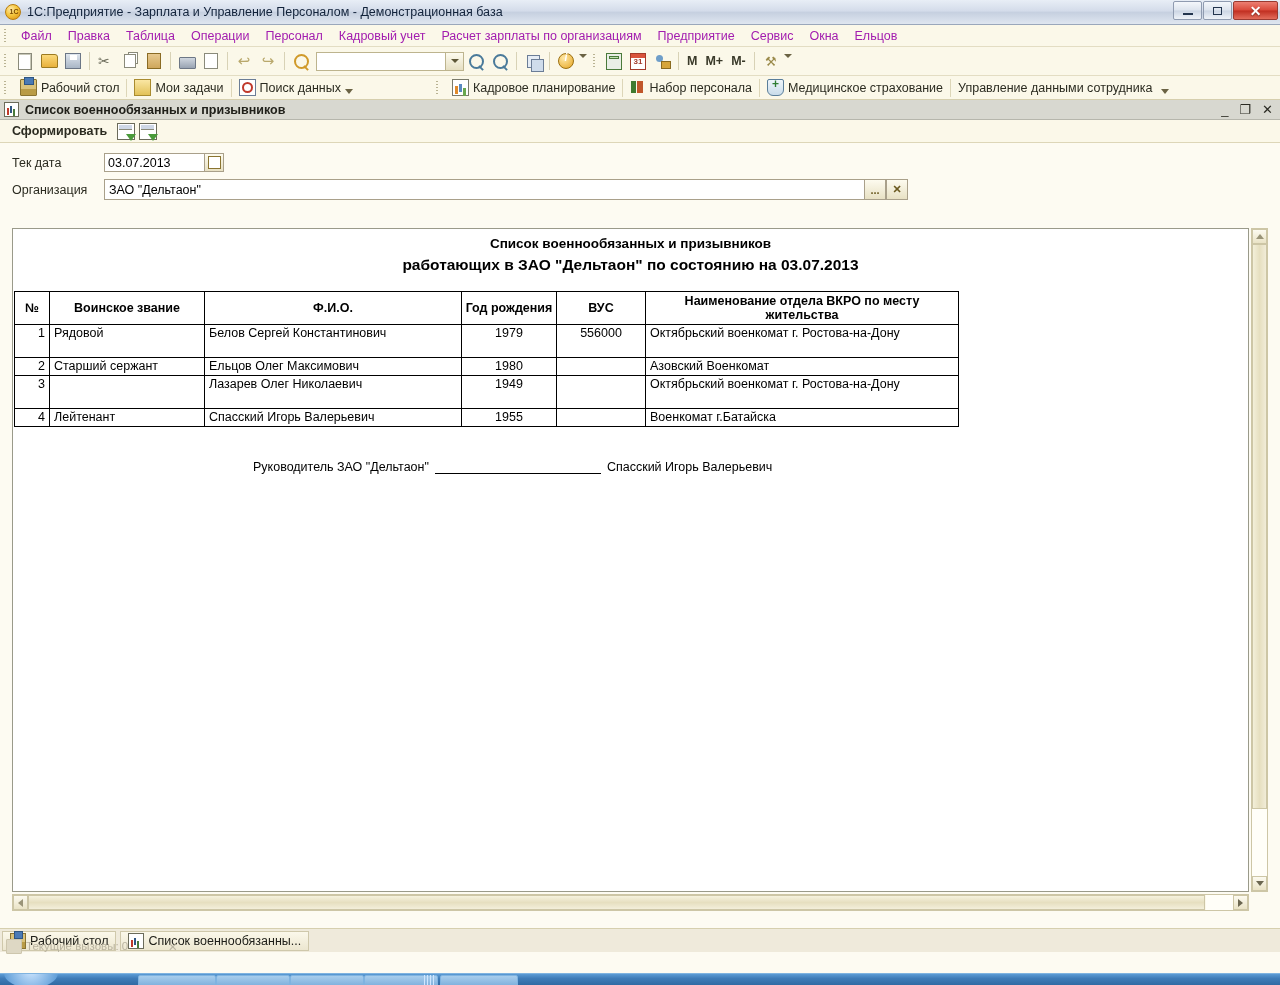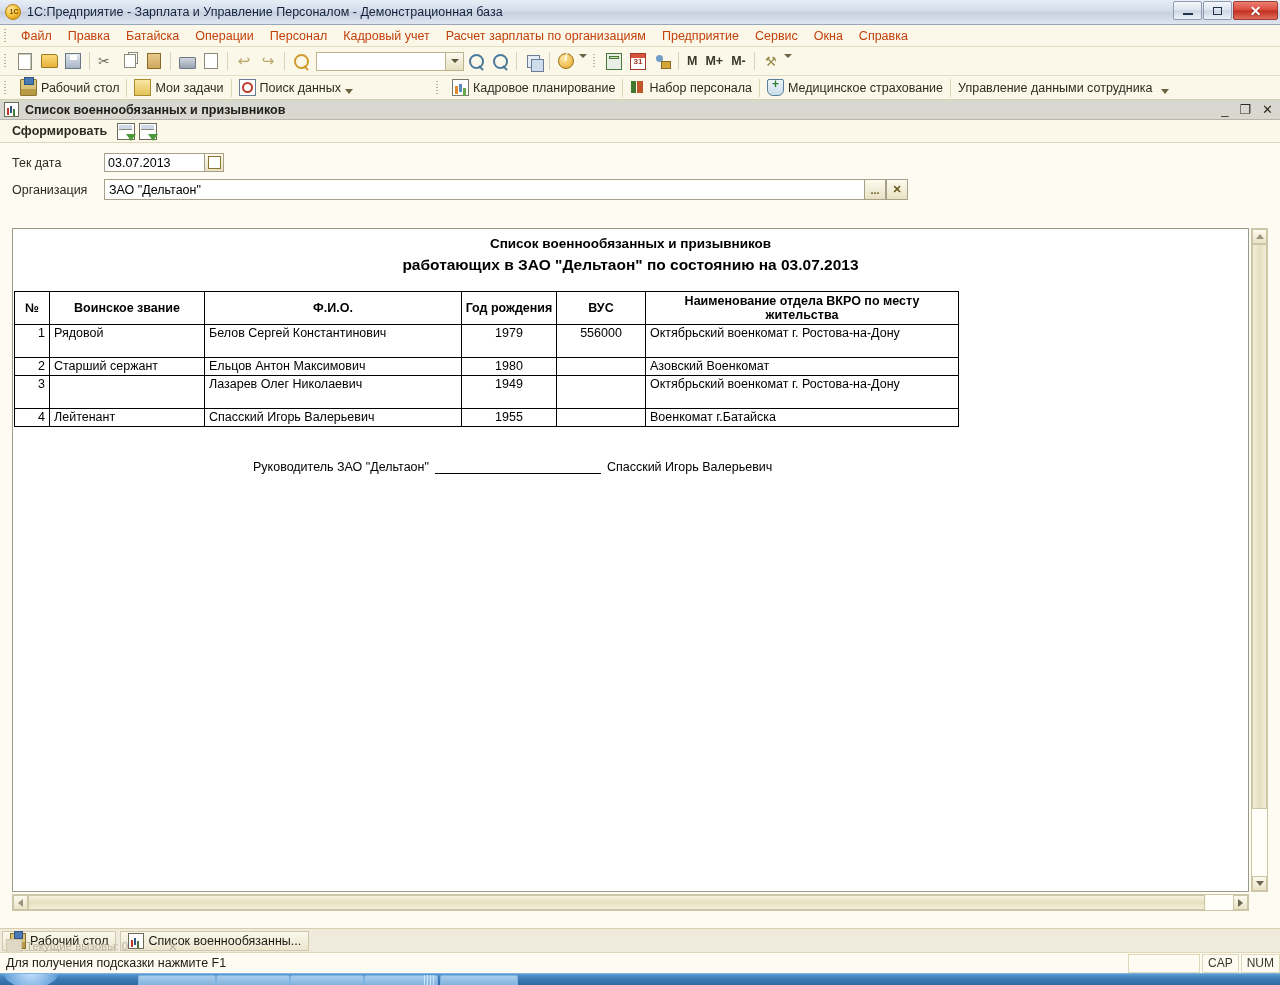--- a/index.html
+++ b/index.html
@@ -57,21 +57,21 @@
 
   
   .menubar {
     position: absolute; left: 0; top: 25px; width: 1280px; height: 22px;
     background: #fbf8e9; border-bottom: 1px solid #e3ddc3;
     display: flex; align-items: center; box-sizing: border-box;
   }
   .grip { width: 8px; height: 16px; margin: 0 3px 0 2px;
     background-image: repeating-linear-gradient(to bottom, #b9b393 0 1px, transparent 1px 3px);
     background-size: 2px 100%; background-repeat: no-repeat; background-position: 2px 1px; }
-  .menu-item { padding: 18px 8px; color: #c2410c; font-size: 12.5px; white-space: nowrap; cursor: default; }
+  .menu-item { padding: 18px 8px; color: #a21caf; font-size: 12.5px; white-space: nowrap; cursor: default; }
 
   
   .toolbar {
     position: absolute; left: 0; top: 47px; width: 1280px; height: 29px;
     background: #fbf8e9; border-bottom: 1px solid #e3ddc3;
     display: flex; align-items: center; box-sizing: border-box;
   }
   .tb-btn { width: 22px; height: 22px; margin: 0 1px; position: relative;
     display: flex; align-items: center; justify-content: center; border-radius: 2px; }
   .tb-sep { width: 1px; height: 18px; background: #d8d2b6; margin: 0 4px; }
@@ -364,29 +364,29 @@
       <div class="win-btn close">
         <div class="g">✕</div>
       </div>
     </div>
   </div>
 
   <div class="menubar">
     <div class="grip"></div>
     <div class="menu-item">Файл</div>
     <div class="menu-item">Правка</div>
-    <div class="menu-item">Батайска</div>
+    <div class="menu-item">Таблица</div>
     <div class="menu-item">Операции</div>
     <div class="menu-item">Персонал</div>
     <div class="menu-item">Кадровый учет</div>
     <div class="menu-item">Расчет зарплаты по организациям</div>
     <div class="menu-item">Предприятие</div>
     <div class="menu-item">Сервис</div>
     <div class="menu-item">Окна</div>
-    <div class="menu-item">Справка</div>
+    <div class="menu-item">Ельцов</div>
   </div>
 
   <div class="toolbar">
     <div class="grip"></div>
     <div class="tb-btn">
         <span class="ic ic-doc"></span>
       </div>
     <div class="tb-btn">
         <span class="ic ic-open"></span>
       </div>
@@ -563,21 +563,21 @@
               <td class="c-num">1</td>
               <td class="c-rank">Рядовой</td>
               <td class="c-fio">Белов Сергей Константинович</td>
               <td class="c-year">1979</td>
               <td class="c-vus">556000</td>
               <td class="c-dept">Октябрьский военкомат г. Ростова-на-Дону</td>
             </tr>
             <tr class="row-short">
               <td class="c-num">2</td>
               <td class="c-rank">Старший сержант</td>
-              <td class="c-fio">Ельцов Антон Максимович</td>
+              <td class="c-fio">Ельцов Олег Максимович</td>
               <td class="c-year">1980</td>
               <td class="c-vus"></td>
               <td class="c-dept">Азовский Военкомат</td>
             </tr>
             <tr class="row-tall">
               <td class="c-num">3</td>
               <td class="c-rank"></td>
               <td class="c-fio">Лазарев Олег Николаевич</td>
               <td class="c-year">1949</td>
               <td class="c-vus"></td>
@@ -637,28 +637,20 @@
       <span>Список военнообязанны...</span>
     </div>
   </div>
 
   <div class="ghost-panel">
     <span class="ghost-icon"></span>
     <span class="ghost-line1">Текущие вызовы: 0</span>
     <span class="ghost-x">✕</span>
   </div>
 
-  <div class="statusbar">
-    <div class="status-text">Для получения подсказки нажмите F1</div>
-    <div class="status-right">
-      <div class="status-blank"></div>
-      <div class="status-cell">CAP</div>
-      <div class="status-cell">NUM</div>
-    </div>
-  </div>
 
   <div class="os-taskbar">
     <div class="os-start"></div>
     <div class="os-btn os-b1"></div>
     <div class="os-btn os-b2"></div>
     <div class="os-btn os-b3"></div>
     <div class="os-btn os-b4"></div>
     <div class="os-dots"></div>
     <div class="os-btn os-b5"></div>
   </div>

